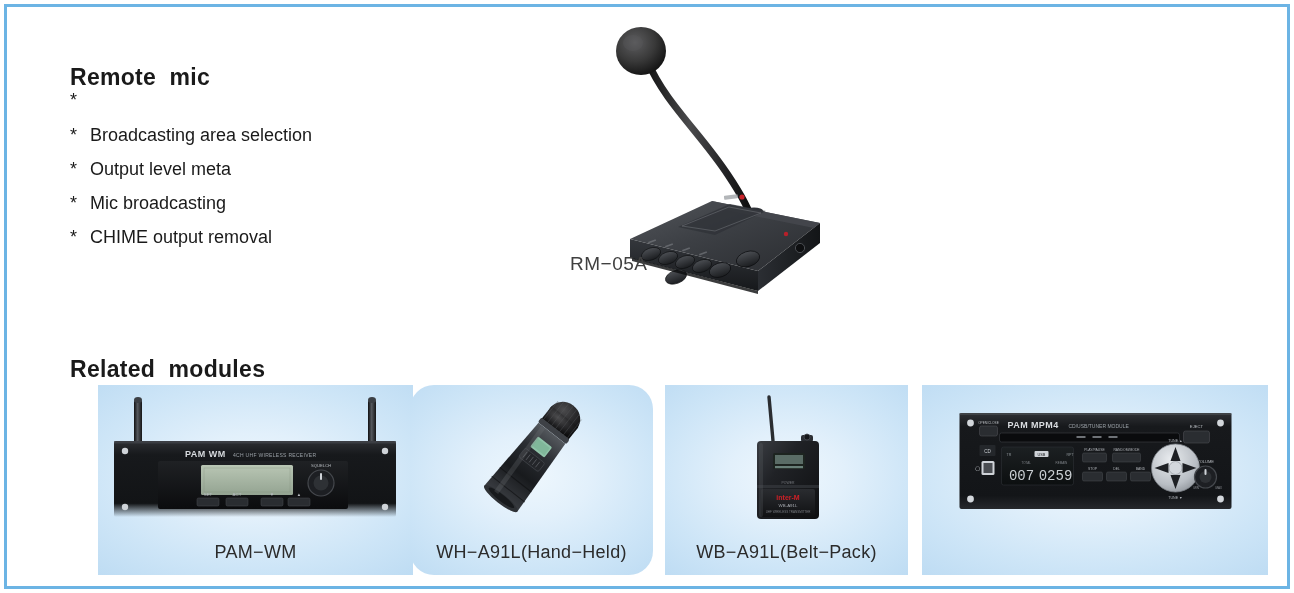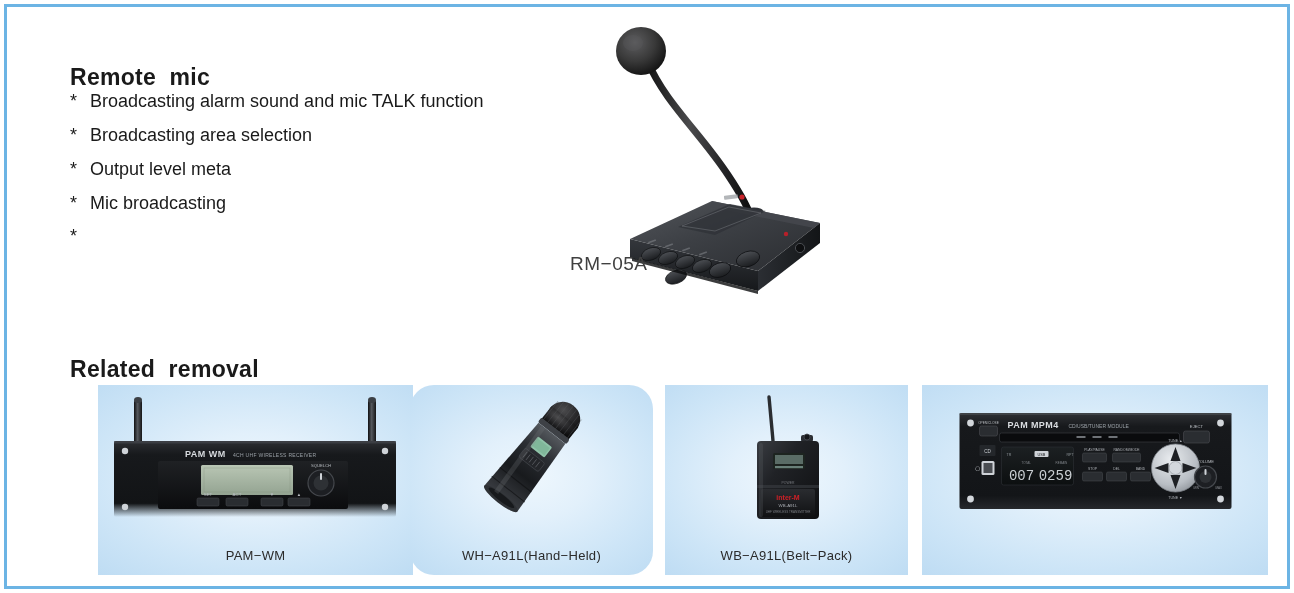--- a/index.html
+++ b/index.html
@@ -107,21 +107,21 @@
     top: 0;
     width: 100%;
     height: 150px;
   }
   .tile-caption {
     position: absolute;
     left: 0;
     bottom: 12px;
     width: 100%;
     text-align: center;
-    font-size: 13px;
+    font-size: 18px;
     color: #2b2b2b;
     letter-spacing: 0.3px;
     white-space: pre;
   }
   #tile-0 { left: 0px;   width: 315px; margin-left: 21px; }
   #tile-1 { left: 333px; width: 243px; border-radius: 24px; }
   #tile-2 { left: 588px; width: 243px; }
   #tile-3 { left: 845px; width: 346px; }
 
   svg { display: block; }
@@ -129,36 +129,36 @@
 </head>
 <body>
 
 <div class="page">
 
   <h2 class="section-title" id="remote-mic-title">Remote  mic</h2>
 
   <ul class="feature-list">
     <li class="feature-item">
       <span class="feature-bullet">*</span>
-      <span>Broadcasting alarm sound and mic TALK function</span>
     </li>
     <li class="feature-item">
       <span class="feature-bullet">*</span>
       <span>Broadcasting area selection</span>
     </li>
     <li class="feature-item">
       <span class="feature-bullet">*</span>
       <span>Output level meta</span>
     </li>
     <li class="feature-item">
       <span class="feature-bullet">*</span>
       <span>Mic broadcasting</span>
     </li>
     <li class="feature-item">
       <span class="feature-bullet">*</span>
+      <span>CHIME output removal</span>
     </li>
   </ul>
 
   <div id="rm05a-figure">
     <svg class="rm-photo" viewBox="0 0 300 285">
       <defs>
         <linearGradient id="baseTop" x1="0" y1="0" x2="1" y2="1">
           <stop offset="0%" stop-color="#53565b"></stop>
           <stop offset="45%" stop-color="#3c3f44"></stop>
           <stop offset="100%" stop-color="#2a2c30"></stop>
@@ -233,21 +233,21 @@
       </g>
 
       <circle cx="248" cy="233" r="4.6" fill="#0e0f11" stroke="#4a4d52" stroke-width="1"></circle>
 
       <path d="M80 243 L206 276 L206 279 L80 246 Z" fill="#0a0b0c" opacity="0.8"></path>
     </svg>
 
     <div id="rm05a-caption">RM−05A</div>
   </div>
 
-  <h2 class="section-title" id="related-modules-title">Related  removal</h2>
+  <h2 class="section-title" id="related-modules-title">Related  modules</h2>
 
   <div class="tiles">
 
     <div class="tile" id="tile-0">
       <svg class="tile-photo" viewBox="0 0 315 150" preserveAspectRatio="xMidYMid meet">
         <defs>
           <linearGradient id="wmPanel" x1="0" y1="0" x2="0" y2="1">
             <stop offset="0%" stop-color="#2d2f33"></stop>
             <stop offset="18%" stop-color="#17191c"></stop>
             <stop offset="82%" stop-color="#121416"></stop>

